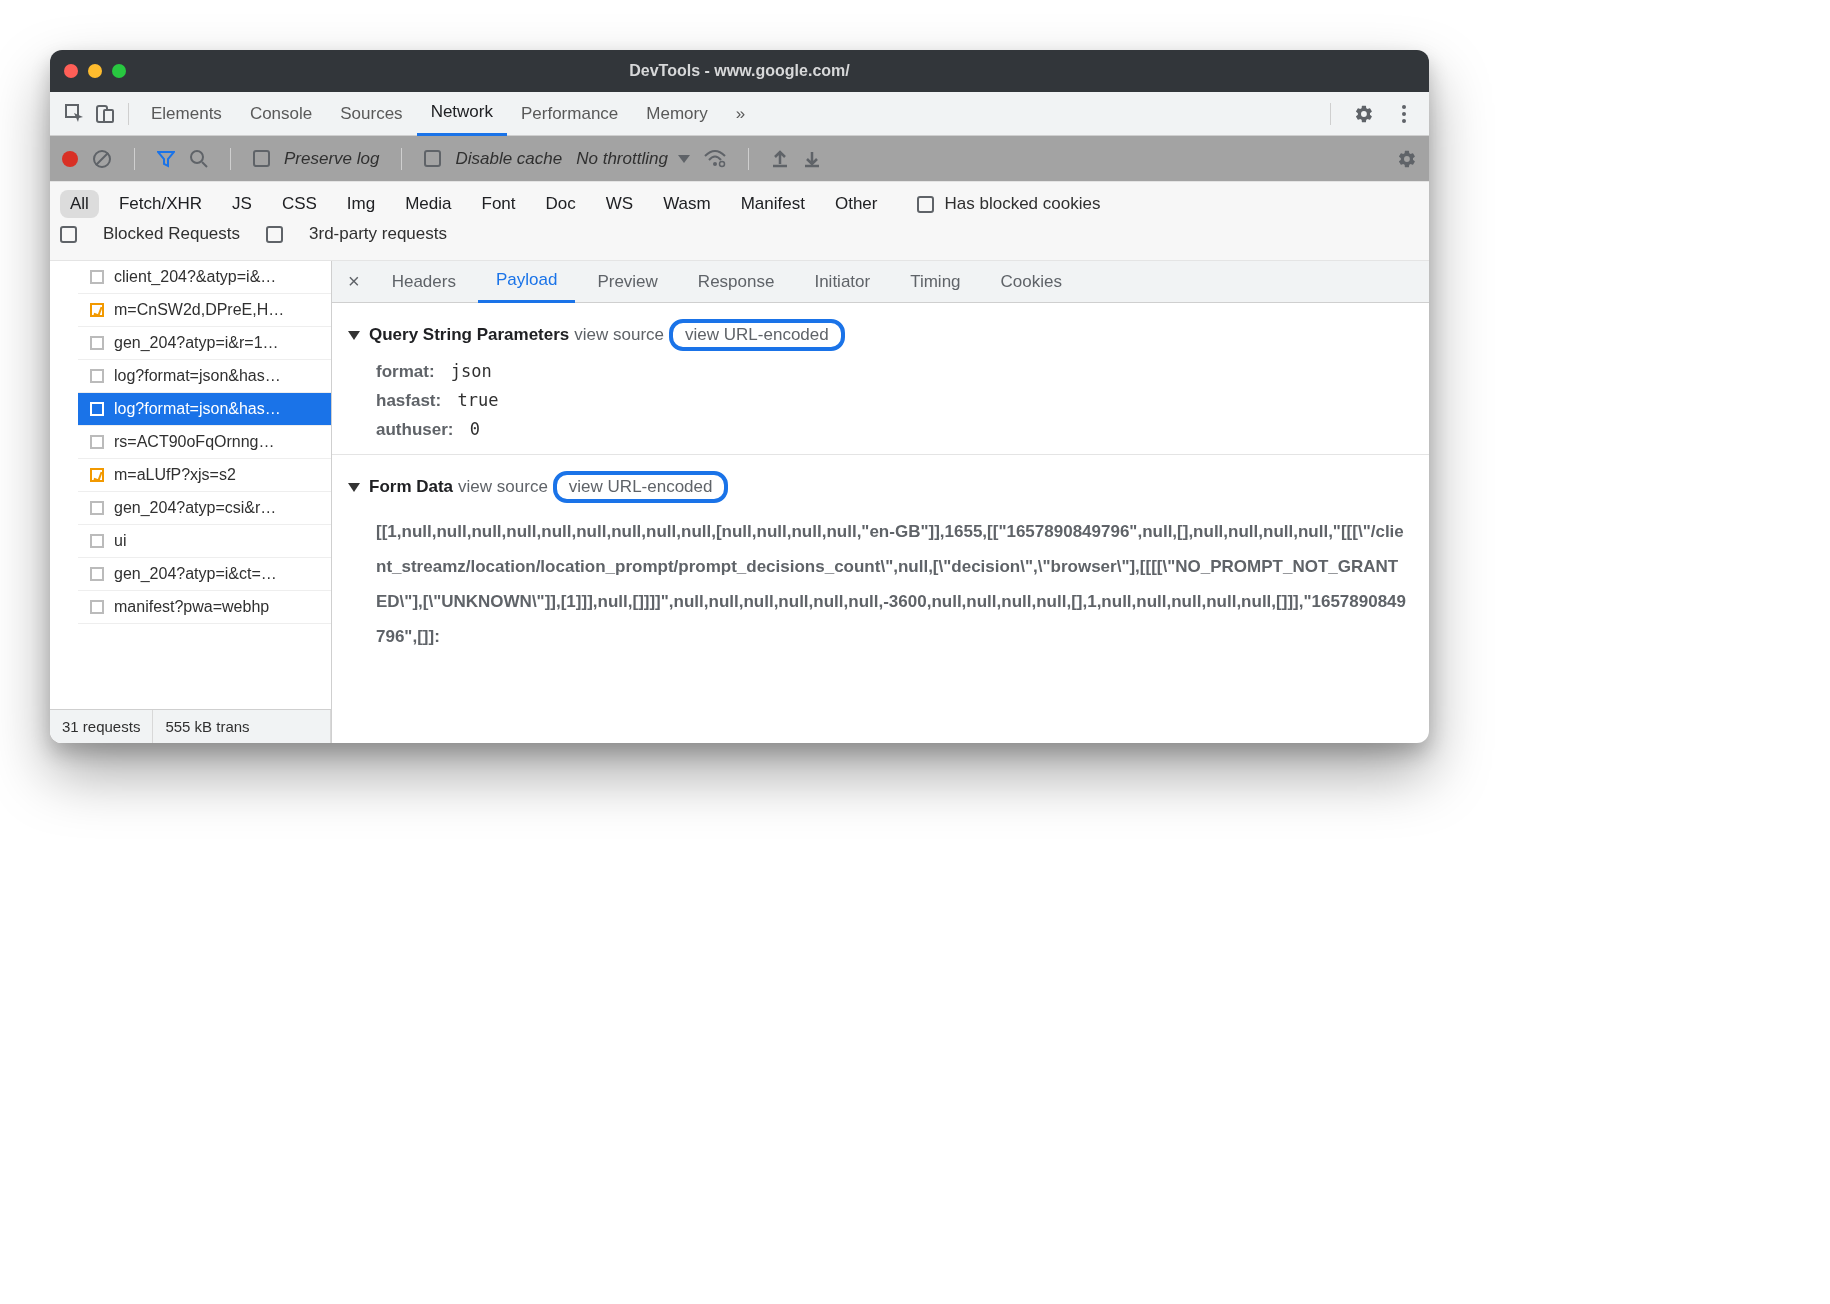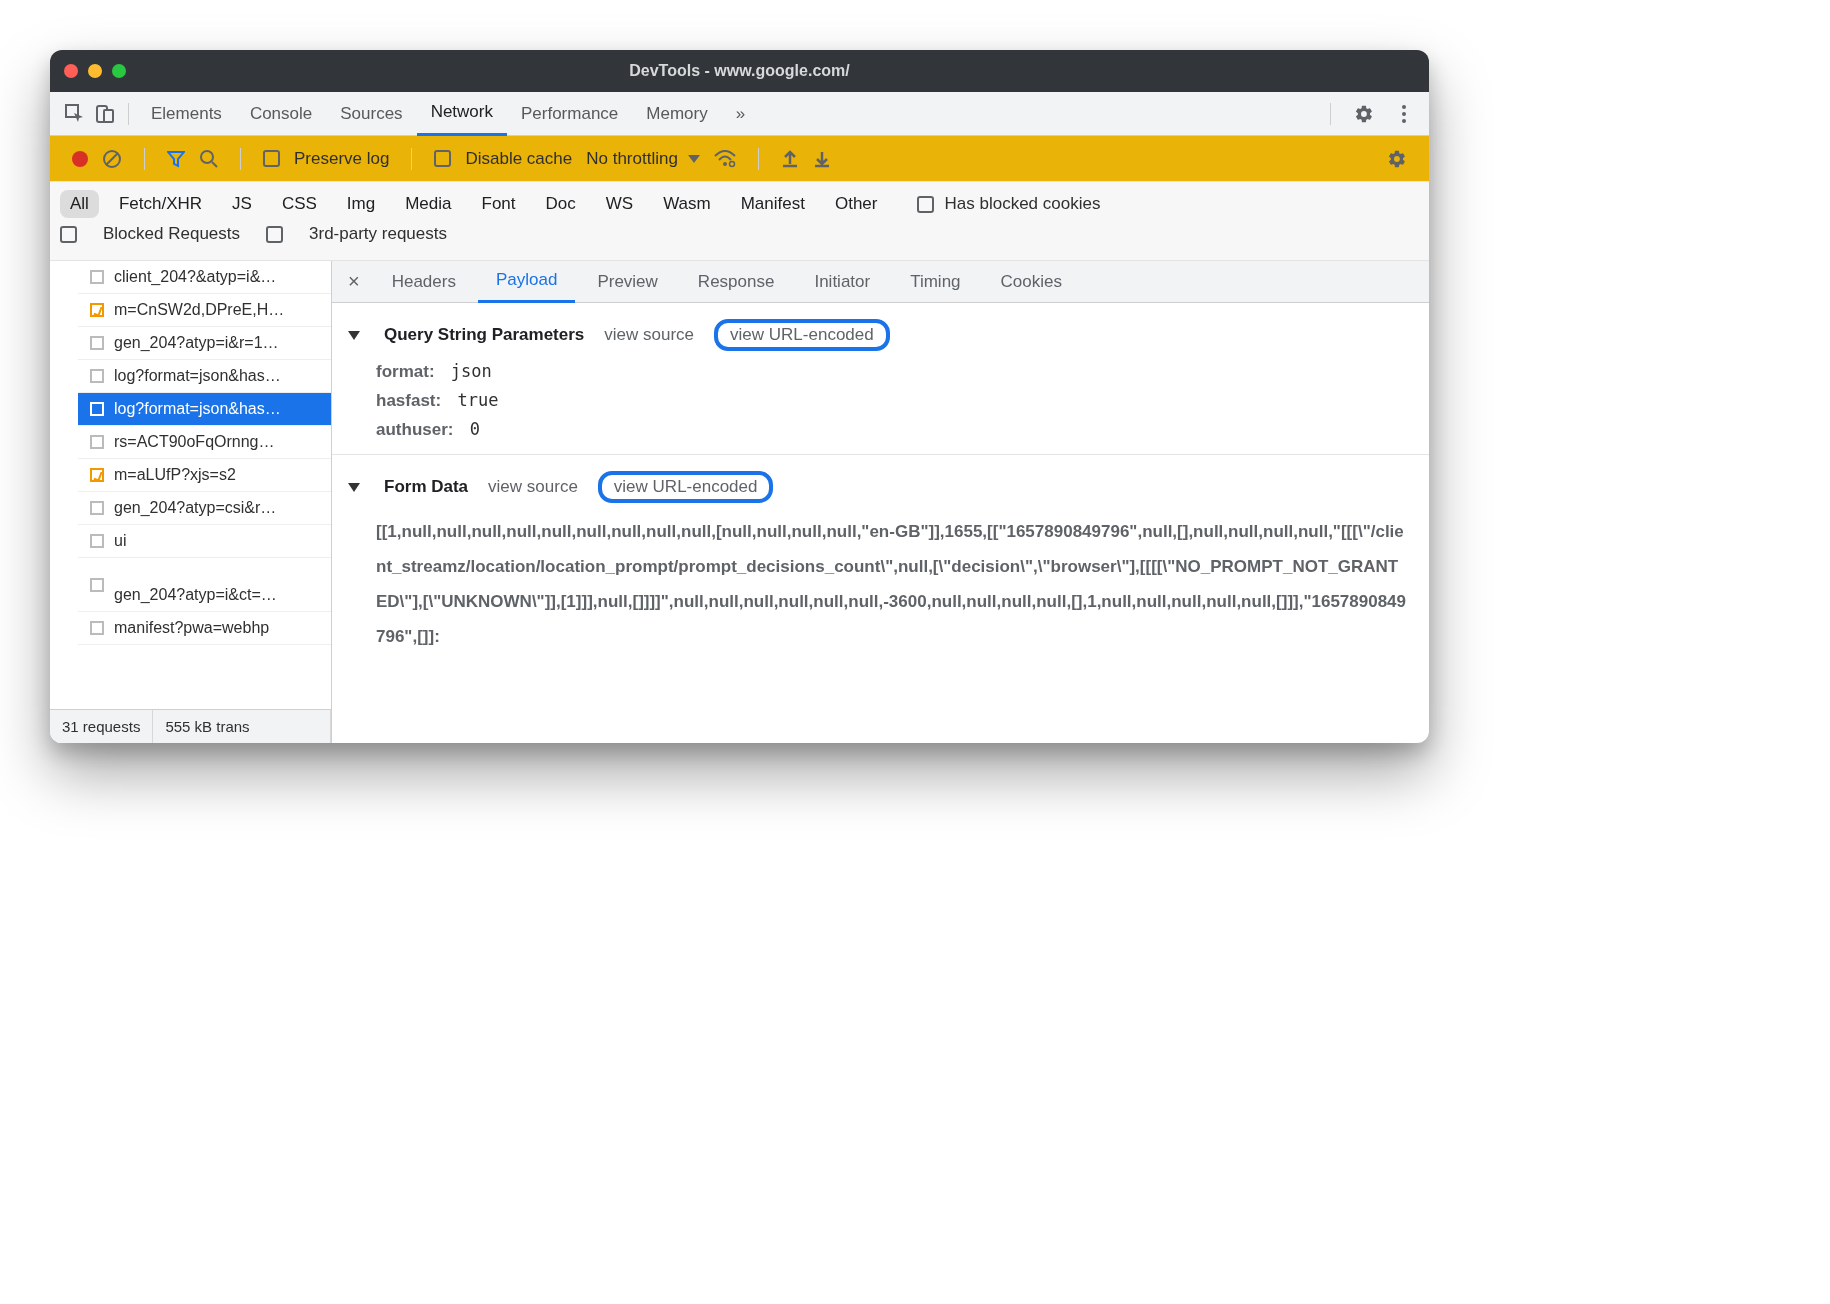--- a/index.html
+++ b/index.html
@@ -76,24 +76,25 @@
   color: #1a73e8;
   border-bottom: 3px solid #1a73e8;
   font-weight: 500;
   color: #202124;
 }
 .mt-right { margin-left: auto; display: flex; align-items: center; gap: 10px; }
 .toolbar2 {
   display: flex;
   align-items: center;
   height: 46px;
-  padding: 0 22px;
+  padding: 0 12px;
   gap: 14px;
   border-bottom: 1px solid #e4e4e4;
-  background: #eab308;
+  background: #a3a3a3;
+  font-style: italic;
 }
 .rec-dot { width: 16px; height: 16px; border-radius: 50%; background: #d93025; }
 .tb-icon { color: #5f6368; display:flex; align-items:center; cursor:pointer; }
 .tb-icon.blue { color: #1a73e8; }
 .checkbox {
   width: 17px; height: 17px; border: 2px solid #5f6368; border-radius: 3px; display:inline-block; flex-shrink:0;
 }
 .lbl { color: #303030; font-size: 17px; }
 .throttle { display:flex; align-items:center; gap:10px; color:#303030; font-size:17px; }
 .caret-down {
@@ -173,21 +174,21 @@
   gap: 4px;
 }
 .close-x { color:#5f6368; font-size:20px; padding:0 10px; cursor:pointer; }
 .dtab {
   padding: 0 18px; height:42px; display:flex; align-items:center;
   color:#5f6368; font-size:17px; cursor:pointer;
 }
 .dtab.active { color:#1a73e8; border-bottom:3px solid #1a73e8; }
 .detail-body { flex:1; overflow:auto; padding: 10px 0 20px; }
 .section-hdr {
-  display:flex; align-items:center; gap: 20px;
+  display:flex; align-items:center; gap: 5px;
   padding: 6px 16px;
 }
 .disclosure {
   width:0; height:0;
   border-left:6px solid transparent; border-right:6px solid transparent; border-top:9px solid #333;
   margin-right:4px;
 }
 .sh-title { font-weight:700; font-size:17px; color:#202124; }
 .sh-link { color:#5f6368; font-size:17px; cursor:pointer; }
 .highlight-ring {
@@ -383,21 +384,21 @@
             <div class="req-row">
               <span class="req-icon"></span>
               <span style="overflow: hidden; text-overflow: ellipsis;">gen_204?atyp=csi&amp;r…</span>
             </div>
             <div class="req-row">
               <span class="req-icon"></span>
               <span style="overflow: hidden; text-overflow: ellipsis;">ui</span>
             </div>
             <div class="req-row">
               <span class="req-icon"></span>
-              <span style="overflow: hidden; text-overflow: ellipsis; margin-top: 21px;">gen_204?atyp=i&amp;ct=…</span>
+              <span style="overflow: hidden; text-overflow: ellipsis;">gen_204?atyp=i&amp;ct=…</span>
             </div>
             <div class="req-row">
               <span class="req-icon"></span>
               <span style="overflow: hidden; text-overflow: ellipsis;">manifest?pwa=webhp</span>
             </div>
           </div>
       <div class="lp-status">
         <span>31 requests</span>
         <span style="flex:1;">555 kB trans</span>
       </div>

